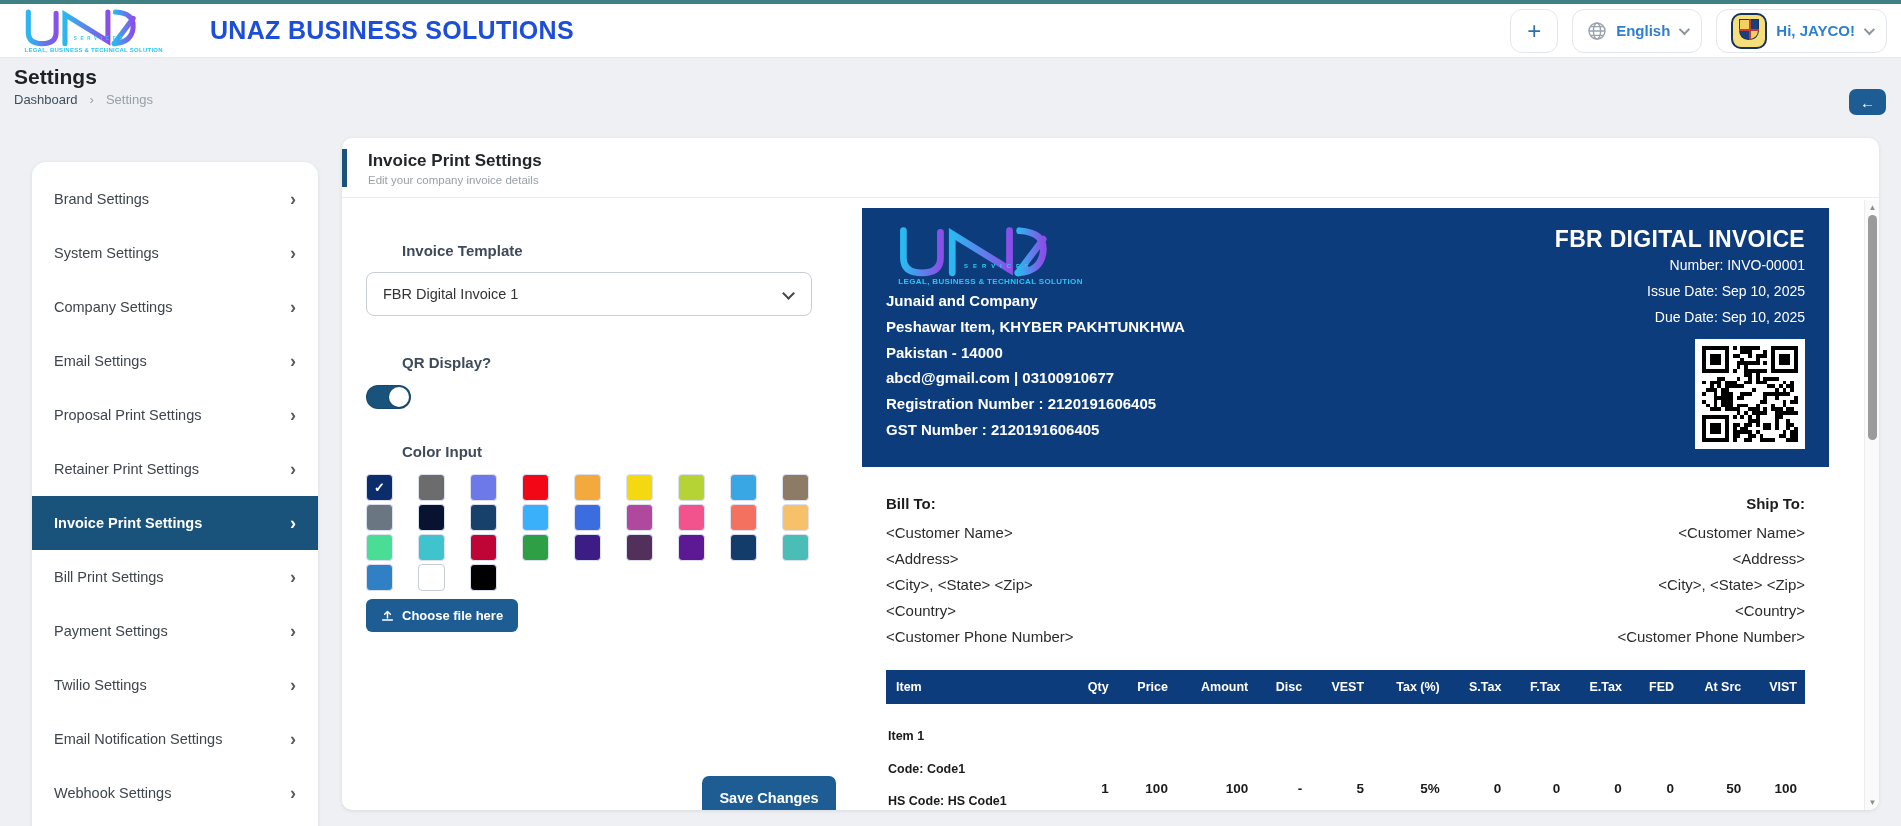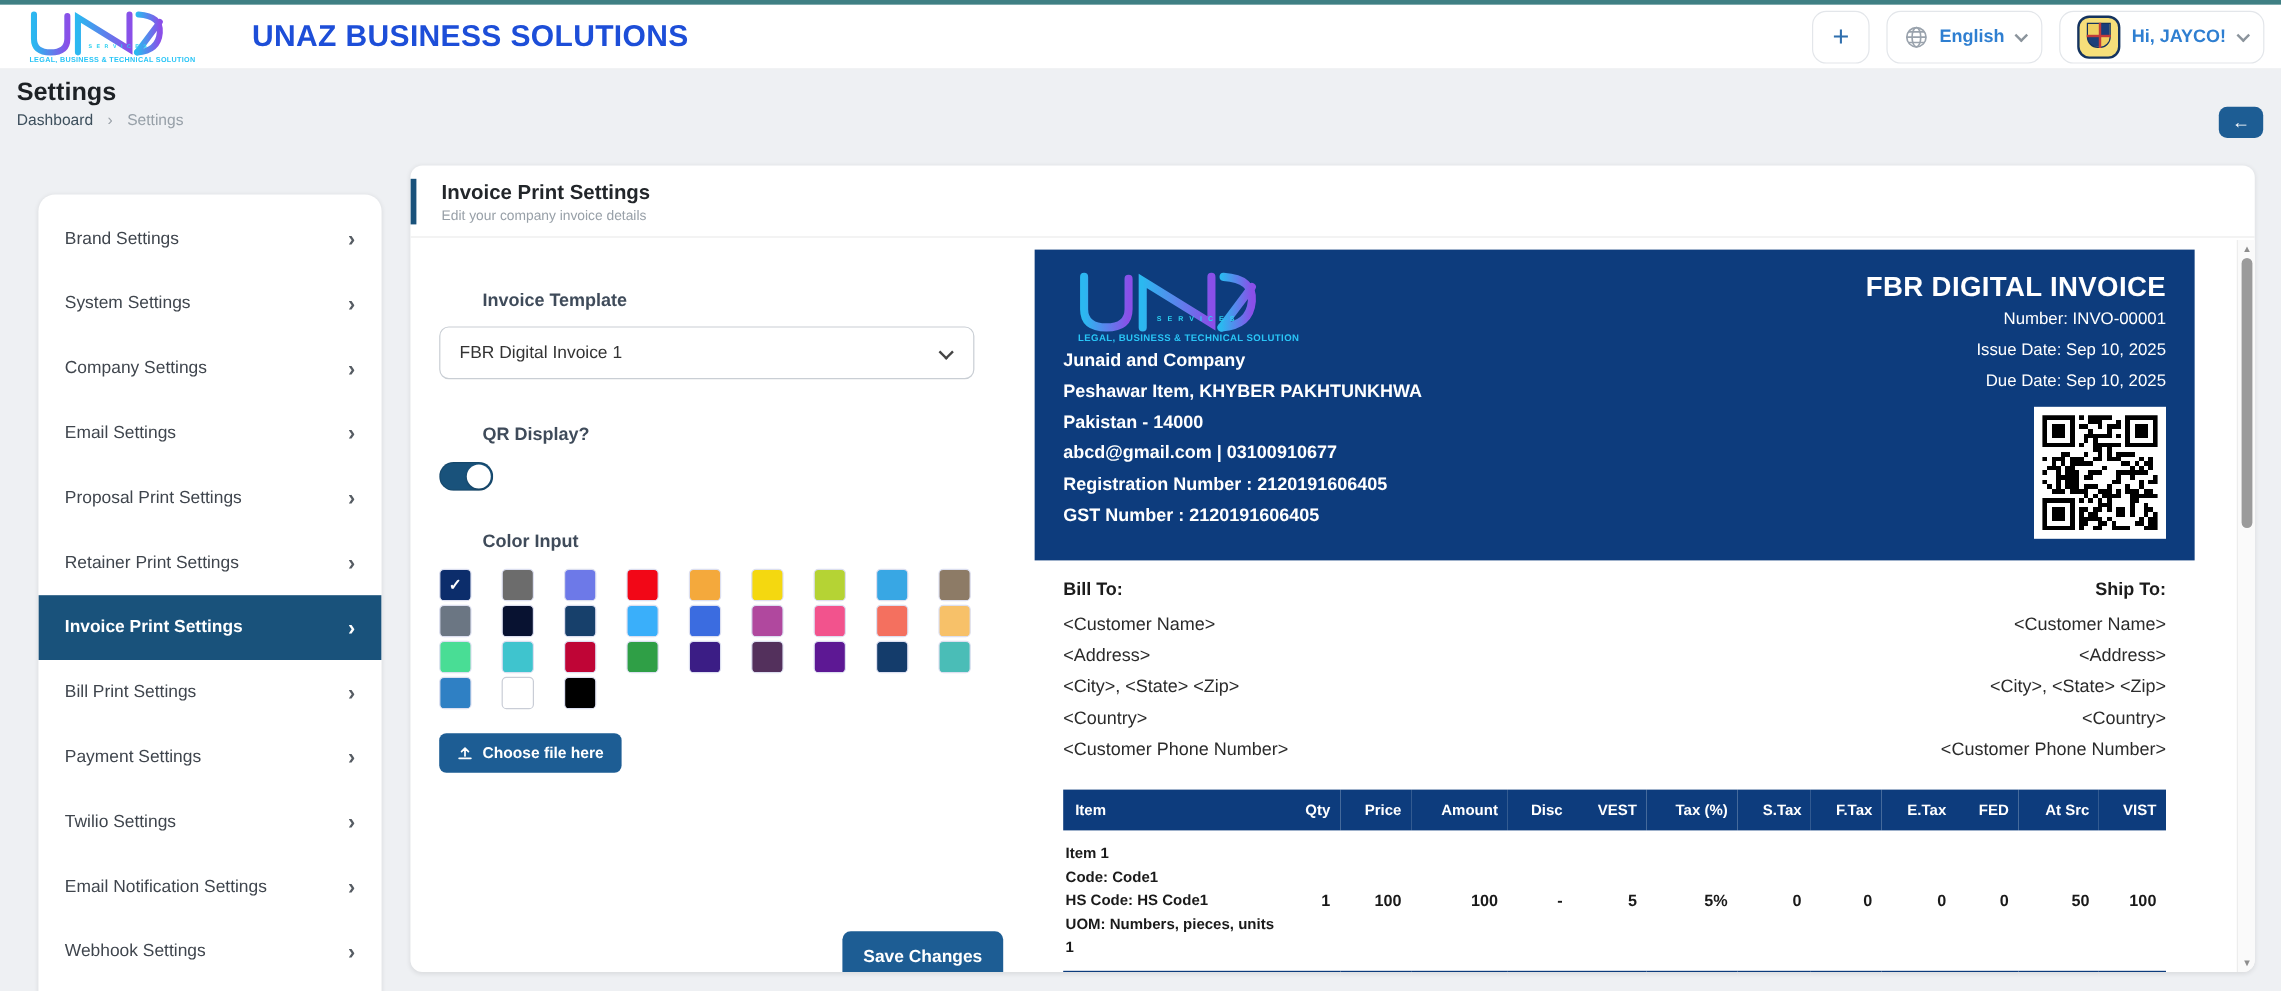--- a/index.html
+++ b/index.html
@@ -126,21 +126,21 @@
     margin-top:14px; display:grid; grid-template-columns:repeat(9,27px);
     column-gap:25px; row-gap:3px;
   }
   .swatch{
     width:27px; height:27px; border-radius:4px; border:1px solid #dcdff0;
     display:flex; align-items:center; justify-content:center; cursor:pointer;
   }
   .swatch .check{ color:#fff; font-size:13px; font-weight:bold; }
   .lbl-logo{ margin-top:32px; }
   .choose-btn{
-    margin-top:20px; background:var(--button); color:#fff; border:none; border-radius:6px;
+    margin-top:8px; background:var(--button); color:#fff; border:none; border-radius:6px;
     font-size:13px; font-weight:bold; padding:9px 15px; display:inline-flex; align-items:center;
     gap:8px; cursor:pointer; font-family:inherit;
   }
   .save-btn{
     position:absolute; left:336px; top:580px; width:134px; height:44px;
     background:var(--button); color:#fff; border:none; border-radius:7px;
     font-size:14.5px; font-weight:bold; cursor:pointer; font-family:inherit;
   }
 
   
@@ -154,37 +154,37 @@
   .inv-logo{ width:210px; height:64px; }
   .co-line{ font-size:15px; font-weight:600; line-height:1.72; }
   .inv-right{ position:absolute; top:18px; right:24px; text-align:right; }
   .inv-title{ font-size:23px; font-weight:bold; letter-spacing:.3px; }
   .inv-meta{ font-size:14px; font-weight:normal; line-height:1.85; }
   .qr-box{
     margin-top:8px; margin-left:auto; width:110px; height:110px; background:#fff; padding:7px;
   }
   .qr-box svg{ width:96px; height:96px; display:block; }
 
-  .bill-ship{ display:flex; justify-content:space-between; padding:16px 24px 0; }
+  .bill-ship{ display:flex; justify-content:space-between; padding:28px 24px 0; }
   .bs-title{ font-size:15px; font-weight:bold; color:#1c1c1c; margin-bottom:8px; }
   .addr-line{ font-size:15px; color:#2b2b2b; line-height:1.74; font-weight:500; }
   .ship{ text-align:right; }
 
   .inv-table{ width:calc(100% - 48px); margin:20px 24px 0; border-collapse:collapse; }
   .inv-table thead th{
     background:var(--invblue); color:#fff; font-size:12.5px; font-weight:bold;
     padding:10px 8px; text-align:right; white-space:nowrap;
   }
   .inv-table thead th.left{ text-align:left; padding-left:10px; }
   .inv-table tbody td{
     font-size:13.5px; font-weight:600; color:#1a1a1a; text-align:right;
     padding:10px 8px; vertical-align:middle; border-bottom:2px solid var(--invblue);
   }
   .inv-table tbody td.item-cell{ text-align:left; padding-left:2px; width:20%; }
-  .item-cell div{ font-size:12.5px; line-height:1.55; }
+  .item-cell div{ font-size:12.5px; line-height:1.55;margin-top:13px; }
 
   
   .vscroll{
     position:absolute; right:0; top:62px; width:15px; height:610px;
     background:#fafafa; border-left:1px solid #ededed;
   }
   .vs-arrow{ position:absolute; left:0; width:15px; text-align:center; font-size:8px; color:#8d8d8d; }
   .vs-up{ top:3px; } .vs-down{ bottom:3px; }
   .vs-thumb{
     position:absolute; left:3px; top:15px; width:9px; height:225px;

